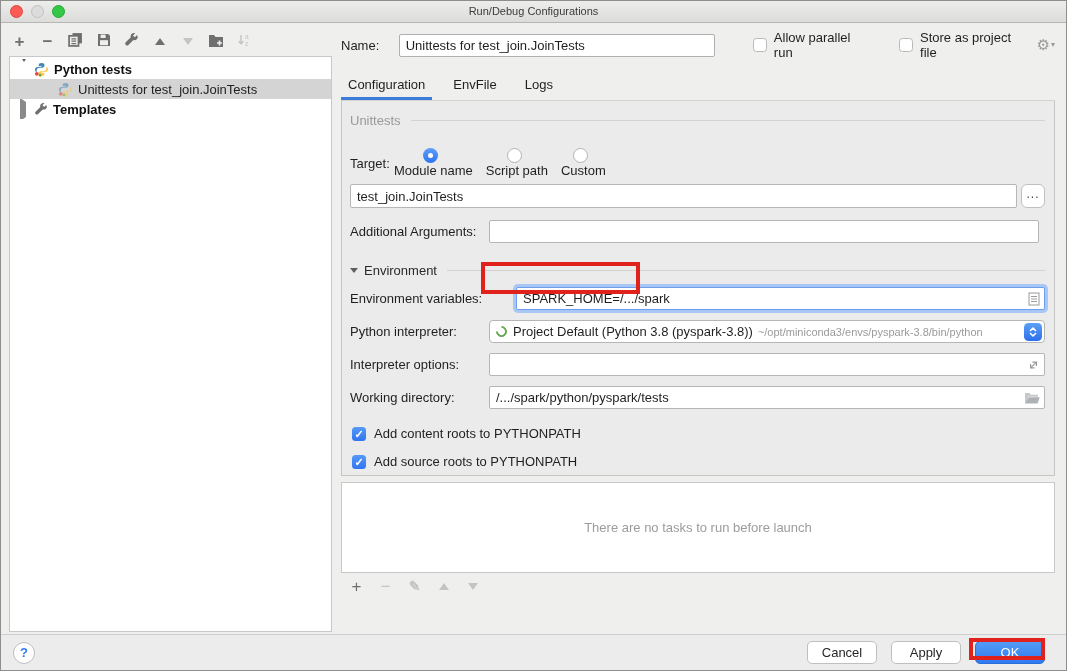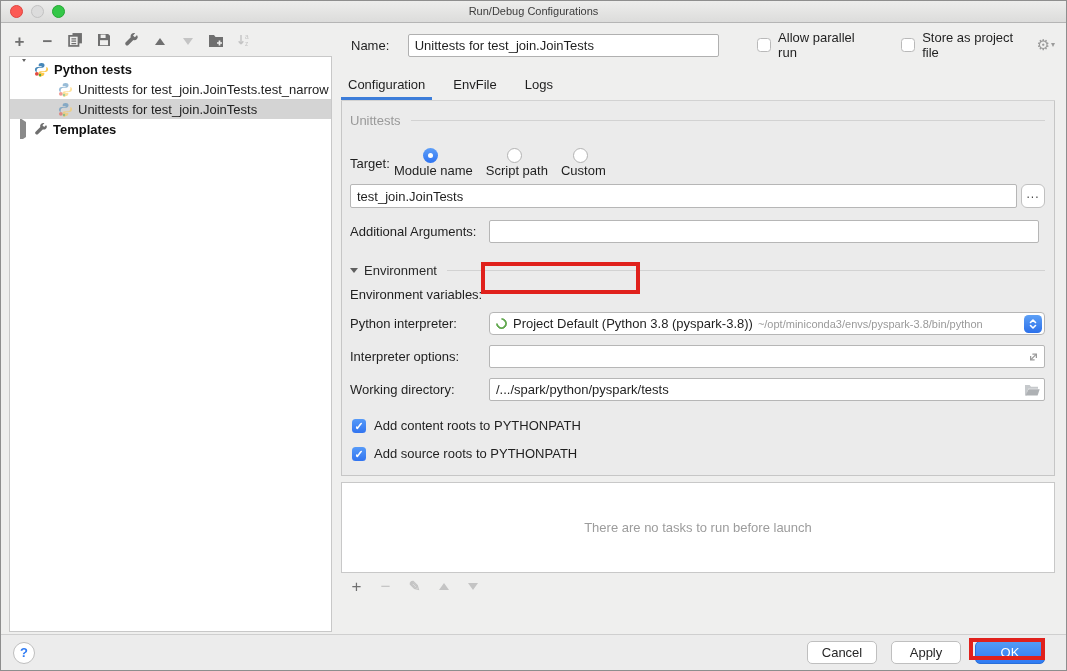--- a/index.html
+++ b/index.html
@@ -38,21 +38,21 @@
   .tw-closed { width:0; height:0; border-top:4.5px solid transparent; border-bottom:4.5px solid transparent; border-left:6px solid #8a8a8a; }
   .trow.child { padding-left:48px; }
   .trow.selected { background:#d4d4d4; }
   .trow .ticon { margin-right:5px; flex:0 0 auto; display:flex; }
   .trow .ticon.faded { opacity:.55; }
   .tlabel { color:#222; }
   .tlabel.bold { font-weight:bold; color:#111; }
   
   .right { position:absolute; left:340px; top:22px; right:11px; }
   .name-row { margin-top:10px; display:flex; align-items:center; height:24px; }
-  .name-row .nlabel { width:58px;margin-left:10px; }
+  .name-row .nlabel { width:58px; }
   .name-input {
     width:318px; height:23px; background:#fff; border:1px solid #b0b0b0; border-radius:2px;
     font:13px "Liberation Sans",sans-serif; padding:0 6px; color:#1f1f1f; outline:none;
   }
   .hdr-checks { display:flex; align-items:center; margin-left:38px; gap:7px; }
   .cbx { width:14px; height:14px; border:1px solid #b9b9b9; border-radius:3.5px; background:#fff; flex:0 0 auto; }
   .cbx.checked { background:linear-gradient(#569af8,#3174f0); border:none; color:#fff; font-size:11px; font-weight:bold; text-align:center; line-height:14px; }
   .hdr-gap { width:15px; }
   .gear { color:#9b9b9b; font-size:15px; line-height:14px; margin-left:6px; display:flex; align-items:center; }
   .gear .mini { font-size:8px; color:#9b9b9b; margin-left:1px; }
@@ -201,31 +201,20 @@
       <span class="ticon">
         <svg viewBox="0 0 16 16" width="15" height="15">
             <path fill="#4787b8" d="M7.9 1C6 1 5 1.9 5 3.2v1.4h3.1v.7H3.9C2.2 5.3 1 6.5 1 8.2c0 1.3.7 2.3 1.9 2.6V8.9c0-1.6 1.3-2.8 2.8-2.8h3.2c1.3 0 2.3-1 2.3-2.3V3.2C11.2 1.9 10 1 8.4 1z"></path>
             <path fill="#fdc94b" d="M8.1 15c1.9 0 2.9-.9 2.9-2.2v-1.4H7.9v-.7h4.2c1.7 0 2.9-1.2 2.9-2.9 0-1.3-.7-2.3-1.9-2.6v1.9c0 1.6-1.3 2.8-2.8 2.8H7.1c-1.3 0-2.3 1-2.3 2.3v1.6c0 1.3 1.2 2.2 2.8 2.2z"></path>
             <circle cx="3" cy="12.6" r="2" fill="#e24940"></circle>
             <circle cx="6.4" cy="13.8" r="1.3" fill="#57a64a"></circle>
           </svg>
       </span>
       <span class="tlabel bold">Python tests</span>
     </div>
-    <div class="trow child">
-      <span class="ticon faded">
-        <svg viewBox="0 0 16 16" width="15" height="15">
-            <path fill="#4787b8" d="M7.9 1C6 1 5 1.9 5 3.2v1.4h3.1v.7H3.9C2.2 5.3 1 6.5 1 8.2c0 1.3.7 2.3 1.9 2.6V8.9c0-1.6 1.3-2.8 2.8-2.8h3.2c1.3 0 2.3-1 2.3-2.3V3.2C11.2 1.9 10 1 8.4 1z"></path>
-            <path fill="#fdc94b" d="M8.1 15c1.9 0 2.9-.9 2.9-2.2v-1.4H7.9v-.7h4.2c1.7 0 2.9-1.2 2.9-2.9 0-1.3-.7-2.3-1.9-2.6v1.9c0 1.6-1.3 2.8-2.8 2.8H7.1c-1.3 0-2.3 1-2.3 2.3v1.6c0 1.3 1.2 2.2 2.8 2.2z"></path>
-            <circle cx="3" cy="12.6" r="2" fill="#e24940"></circle>
-            <circle cx="6.4" cy="13.8" r="1.3" fill="#57a64a"></circle>
-          </svg>
-      </span>
-      <span class="tlabel">Unittests for test_join.JoinTests.test_narrow</span>
-    </div>
     <div class="trow child selected">
       <span class="ticon faded">
         <svg viewBox="0 0 16 16" width="15" height="15">
             <path fill="#4787b8" d="M7.9 1C6 1 5 1.9 5 3.2v1.4h3.1v.7H3.9C2.2 5.3 1 6.5 1 8.2c0 1.3.7 2.3 1.9 2.6V8.9c0-1.6 1.3-2.8 2.8-2.8h3.2c1.3 0 2.3-1 2.3-2.3V3.2C11.2 1.9 10 1 8.4 1z"></path>
             <path fill="#fdc94b" d="M8.1 15c1.9 0 2.9-.9 2.9-2.2v-1.4H7.9v-.7h4.2c1.7 0 2.9-1.2 2.9-2.9 0-1.3-.7-2.3-1.9-2.6v1.9c0 1.6-1.3 2.8-2.8 2.8H7.1c-1.3 0-2.3 1-2.3 2.3v1.6c0 1.3 1.2 2.2 2.8 2.2z"></path>
             <circle cx="3" cy="12.6" r="2" fill="#e24940"></circle>
             <circle cx="6.4" cy="13.8" r="1.3" fill="#57a64a"></circle>
           </svg>
       </span>
       <span class="tlabel">Unittests for test_join.JoinTests</span>
@@ -301,20 +290,29 @@
       </div>
 
       <div class="group-hdr env-hdr">
         <span class="twisty2"></span>
         <span class="gtitle dark">Environment</span>
         <span class="rule"></span>
       </div>
 
       <div class="frow envvar-row">
         <span class="flabel">Environment variables:</span>
+        <div class="field focused">
+          <span>SPARK_HOME=/.../spark</span>
+          <span class="right-ic">
+            <svg viewBox="0 0 12 14" width="12" height="14">
+                <rect x="1" y="1" width="10" height="12" fill="#fff" stroke="#9a9a9a"></rect>
+                <path stroke="#9a9a9a" d="M3 4.5h6M3 7h6M3 9.5h6"></path>
+              </svg>
+          </span>
+        </div>
       </div>
 
       <div class="frow interp-row">
         <span class="flabel">Python interpreter:</span>
         <div class="field combo">
           <span class="conda"></span>
           <span class="cval">Project Default (Python 3.8 (pyspark-3.8))</span>
           <span class="cpath">~/opt/miniconda3/envs/pyspark-3.8/bin/python</span>
           <span class="stepper">
             <svg viewBox="0 0 8 12" width="8" height="12" fill="none" stroke="#fff" stroke-width="1.6" stroke-linecap="round" stroke-linejoin="round">

